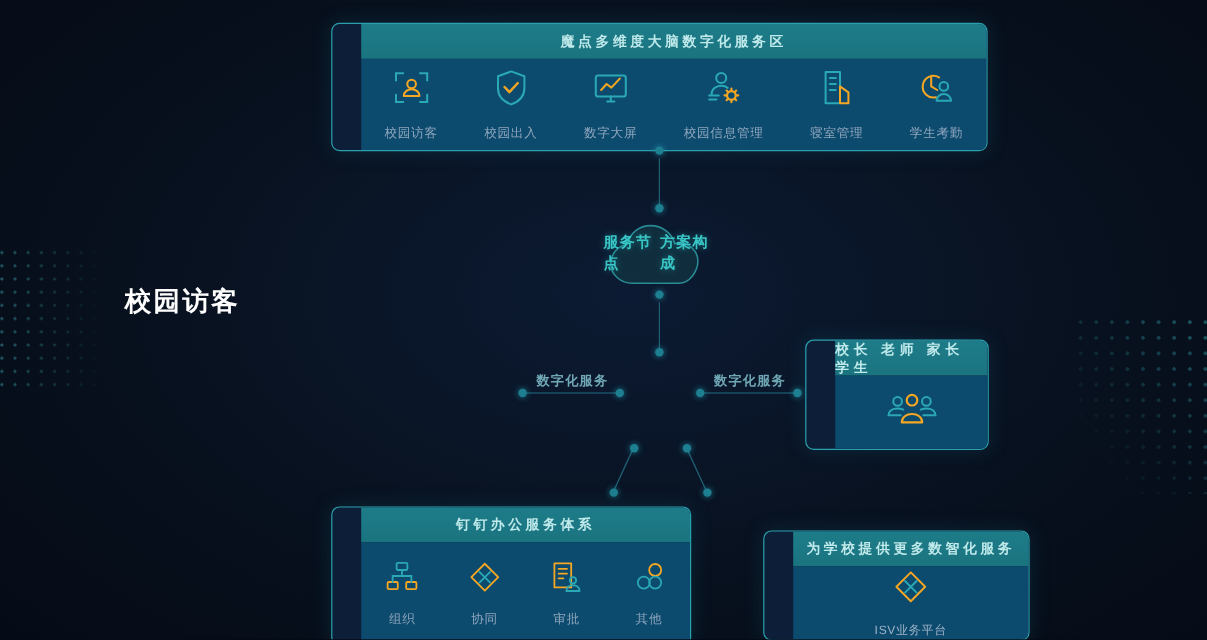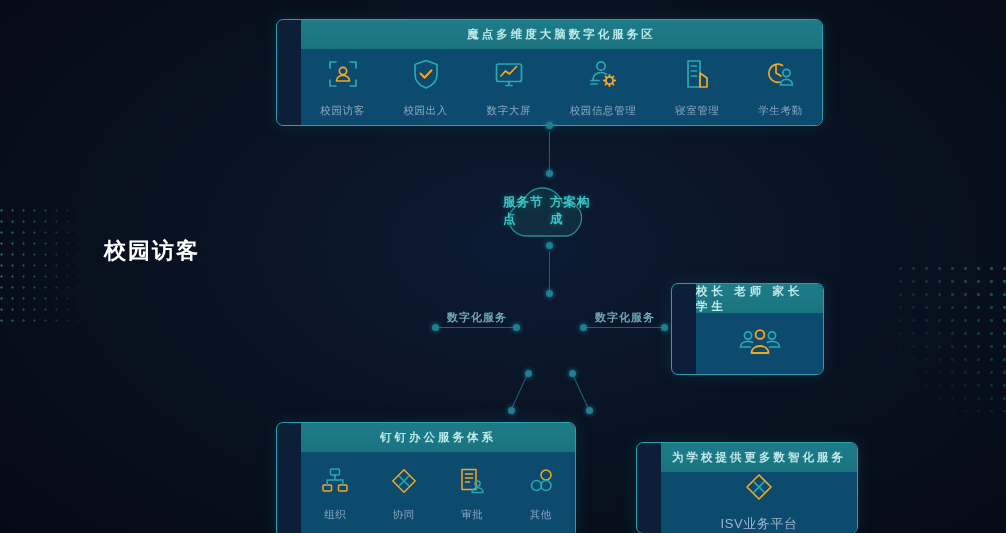--- a/index.html
+++ b/index.html
@@ -99,21 +99,21 @@
   #panel-school    { left: 275px; top: 283px; width: 152px; height: 77px;  }
   #panel-people    { left: 671px; top: 283px; width: 153px; height: 92px;  }
   #panel-dingtalk  { left: 276px; top: 422px; width: 300px; height: 116px;  }
   #panel-isv       { left: 601px; top: 442px; width: 222px; height: 92px; margin-left: 35px;  }
 
   #panel-school .panel-body,
   #panel-people .panel-body { justify-content: center; }
   #panel-school .panel-head,
   #panel-people .panel-head { letter-spacing: 4px; }
   #panel-isv .panel-body { flex-direction: column; gap: 9px; }
-  #panel-isv .cell-label { font-size: 13px; color: #9fb4c8; text-align: right; }
+  #panel-isv .cell-label { font-size: 10px; color: #9fb4c8; text-align: right; }
 
   
   #cloud-node {
     position: absolute;
     left: 503px; top: 176px;
     width: 94px; height: 64px;
   }
   #cloud-node svg { position: absolute; inset: 0; }
   #cloud-text {
     position: absolute;

